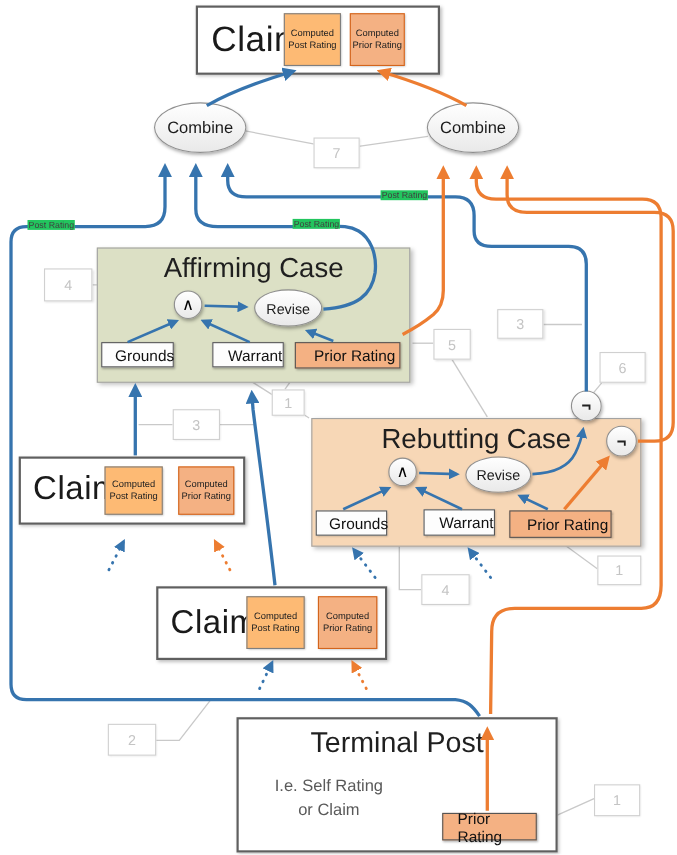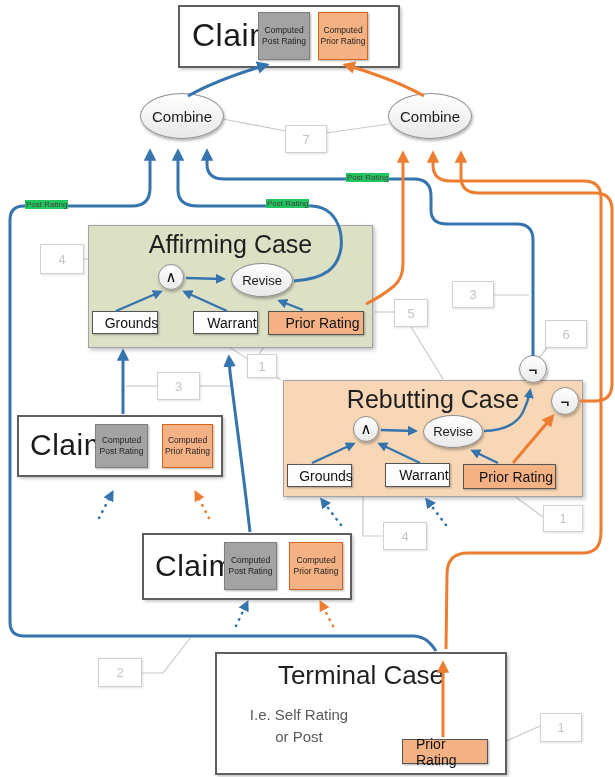--- a/index.html
+++ b/index.html
@@ -2,21 +2,21 @@
 <html><head>
 <meta charset="utf-8">
 <style>
   html,body{margin:0;padding:0;background:#fff;font-family:"Liberation Sans",sans-serif;}
   #stage{position:relative;width:615px;height:777px;background:#fff;overflow:hidden;}
   svg.layer{position:absolute;left:0;top:0;pointer-events:none;}
   .abs{position:absolute;box-sizing:border-box;}
   .claimbox{background:#fff;border:2px solid #5f5f5f;box-shadow:1.5px 1.5px 3px rgba(0,0,0,.25);}
   .claimlabel{font-size:30px;color:#1a1a1a;letter-spacing:.5px;}
   .mini{font-size:8.5px;line-height:1.3;text-align:center;display:flex;align-items:center;justify-content:center;box-shadow:1px 1px 2px rgba(0,0,0,.3);padding:1px;}
-  .mini.post{background:#a3a3a3;border:1px solid #7f7f7f;color:#222;}
+  .mini.post{background:#fdba74;border:1px solid #7f7f7f;color:#222;}
   .mini.prior{background:#F4B183;border:1px solid #d3651d;color:#222;}
   .casebox{border:1px solid #a3a3a3;box-shadow:2px 2px 4px rgba(0,0,0,.25);}
   .casetitle{position:absolute;left:0;right:0;text-align:center;font-size:25px;color:#1f1f1f;}
   .node{background:#fdfdfd;border:1.5px solid #555;font-size:14px;color:#111;display:flex;align-items:center;justify-content:center;box-shadow:1px 1px 2px rgba(0,0,0,.3);padding-left:13px;}
   .node.orange{background:#F4B183;}
   .ell{background:linear-gradient(#ffffff,#e9e9e9);border:1.3px solid #8f8f8f;border-radius:50%;display:flex;align-items:center;justify-content:center;box-shadow:1px 2px 3px rgba(0,0,0,.3);}
   .combine{font-size:15px;color:#1a1a1a;}
   .revise{font-size:13px;color:#1a1a1a;}
   .andcircle{font-size:15px;color:#000;}
   .notcircle{font-size:15px;font-weight:bold;color:#222;}
@@ -61,25 +61,25 @@
   <div class="abs casebox z2" style="left:283px;top:380px;width:300px;height:117px;background:#F7D7B6;">
     <div class="casetitle" style="top:4px;">Rebutting Case</div>
   </div>
   <div class="abs node z2" style="left:287px;top:464px;width:65px;height:23px;">Grounds</div>
   <div class="abs node z2" style="left:385px;top:463px;width:65px;height:24px;">Warrant</div>
   <div class="abs node orange z2" style="left:463px;top:464px;width:93px;height:25px;">Prior Rating</div>
   <div class="abs ell andcircle z2" style="left:353px;top:416px;width:26px;height:26px;">∧</div>
   <div class="abs ell revise z2" style="left:423px;top:415px;width:60px;height:33px;">Revise</div>
 
   <div class="abs claimbox z2" style="left:215px;top:652px;width:292px;height:123px;">
-    <div class="casetitle" style="top:6px;font-size:26px;">Terminal Case</div>
+    <div class="casetitle" style="top:6px;font-size:26px;">Terminal Post</div>
   </div>
   <div class="abs termdesc z2" style="left:228px;top:704px;width:142px;">
     <div>I.e. Self Rating</div>
-    <div>or Post</div>
+    <div>or Claim</div>
   </div>
   <div class="abs node orange z2" style="left:402px;top:739px;width:86px;height:25px;">Prior Rating</div>
 
   <div class="abs claimbox z2" style="left:178px;top:5px;width:222px;height:63px;"></div>
   <div class="abs claimlabel z2" style="left:192px;top:17px;font-size:32px;">Claim</div>
   <div class="abs mini post z2" style="left:258px;top:12px;width:52px;height:48px;">Computed Post Rating</div>
   <div class="abs mini prior z2" style="left:318px;top:12px;width:50px;height:48px;">Computed Prior Rating</div>
 
   <div class="abs claimbox z2" style="left:17px;top:415px;width:206px;height:62px;"></div>
   <div class="abs claimlabel z2" style="left:30px;top:428px;">Claim</div>

